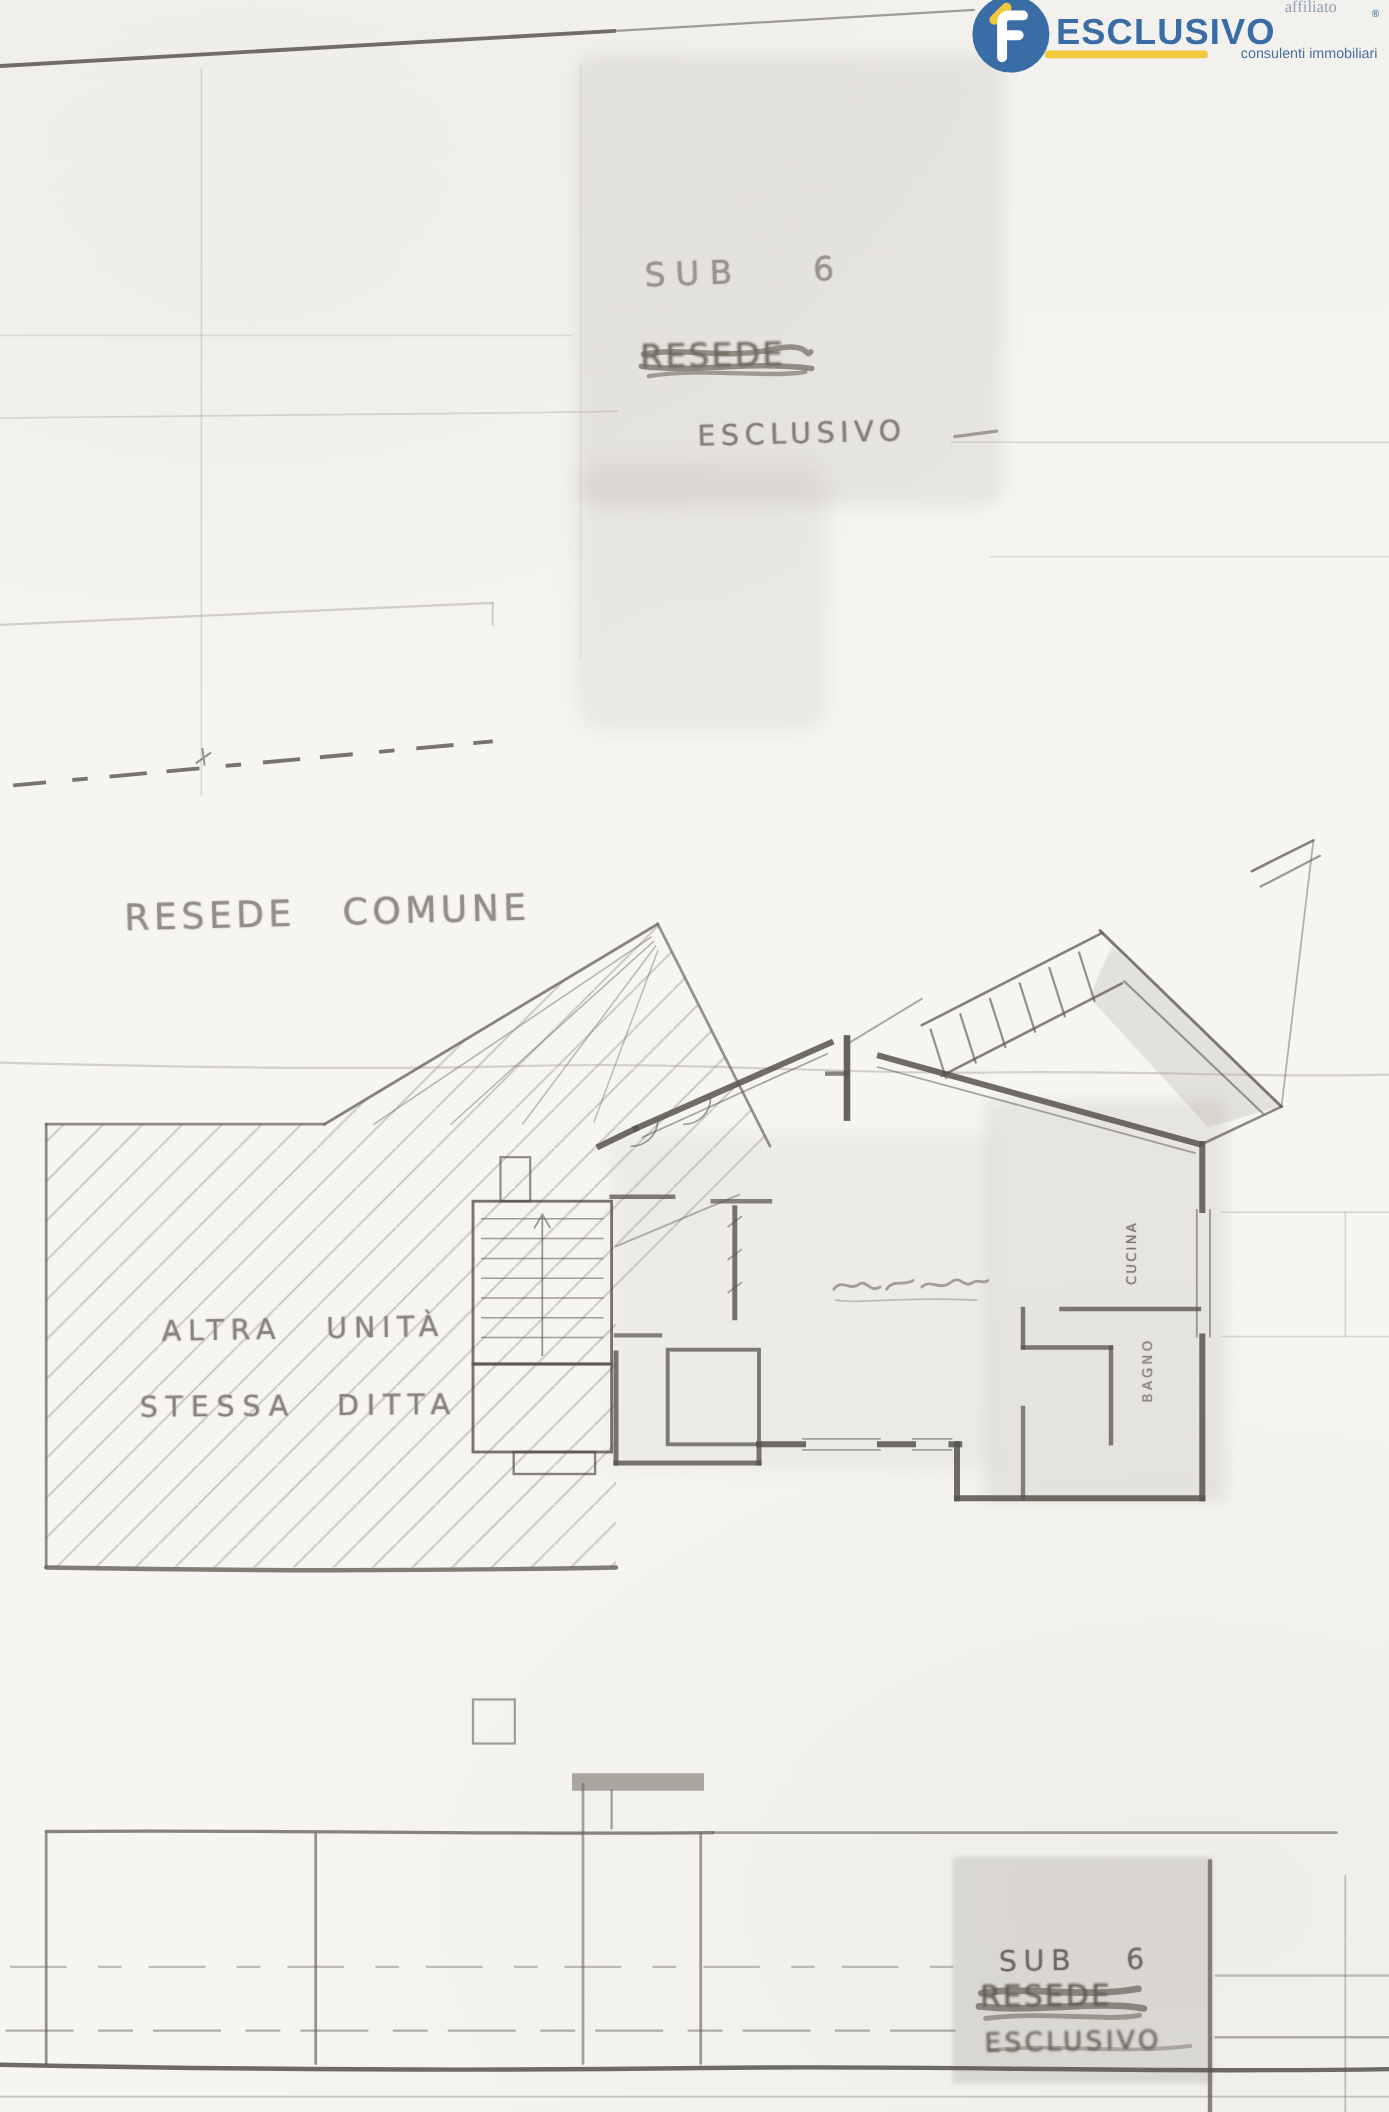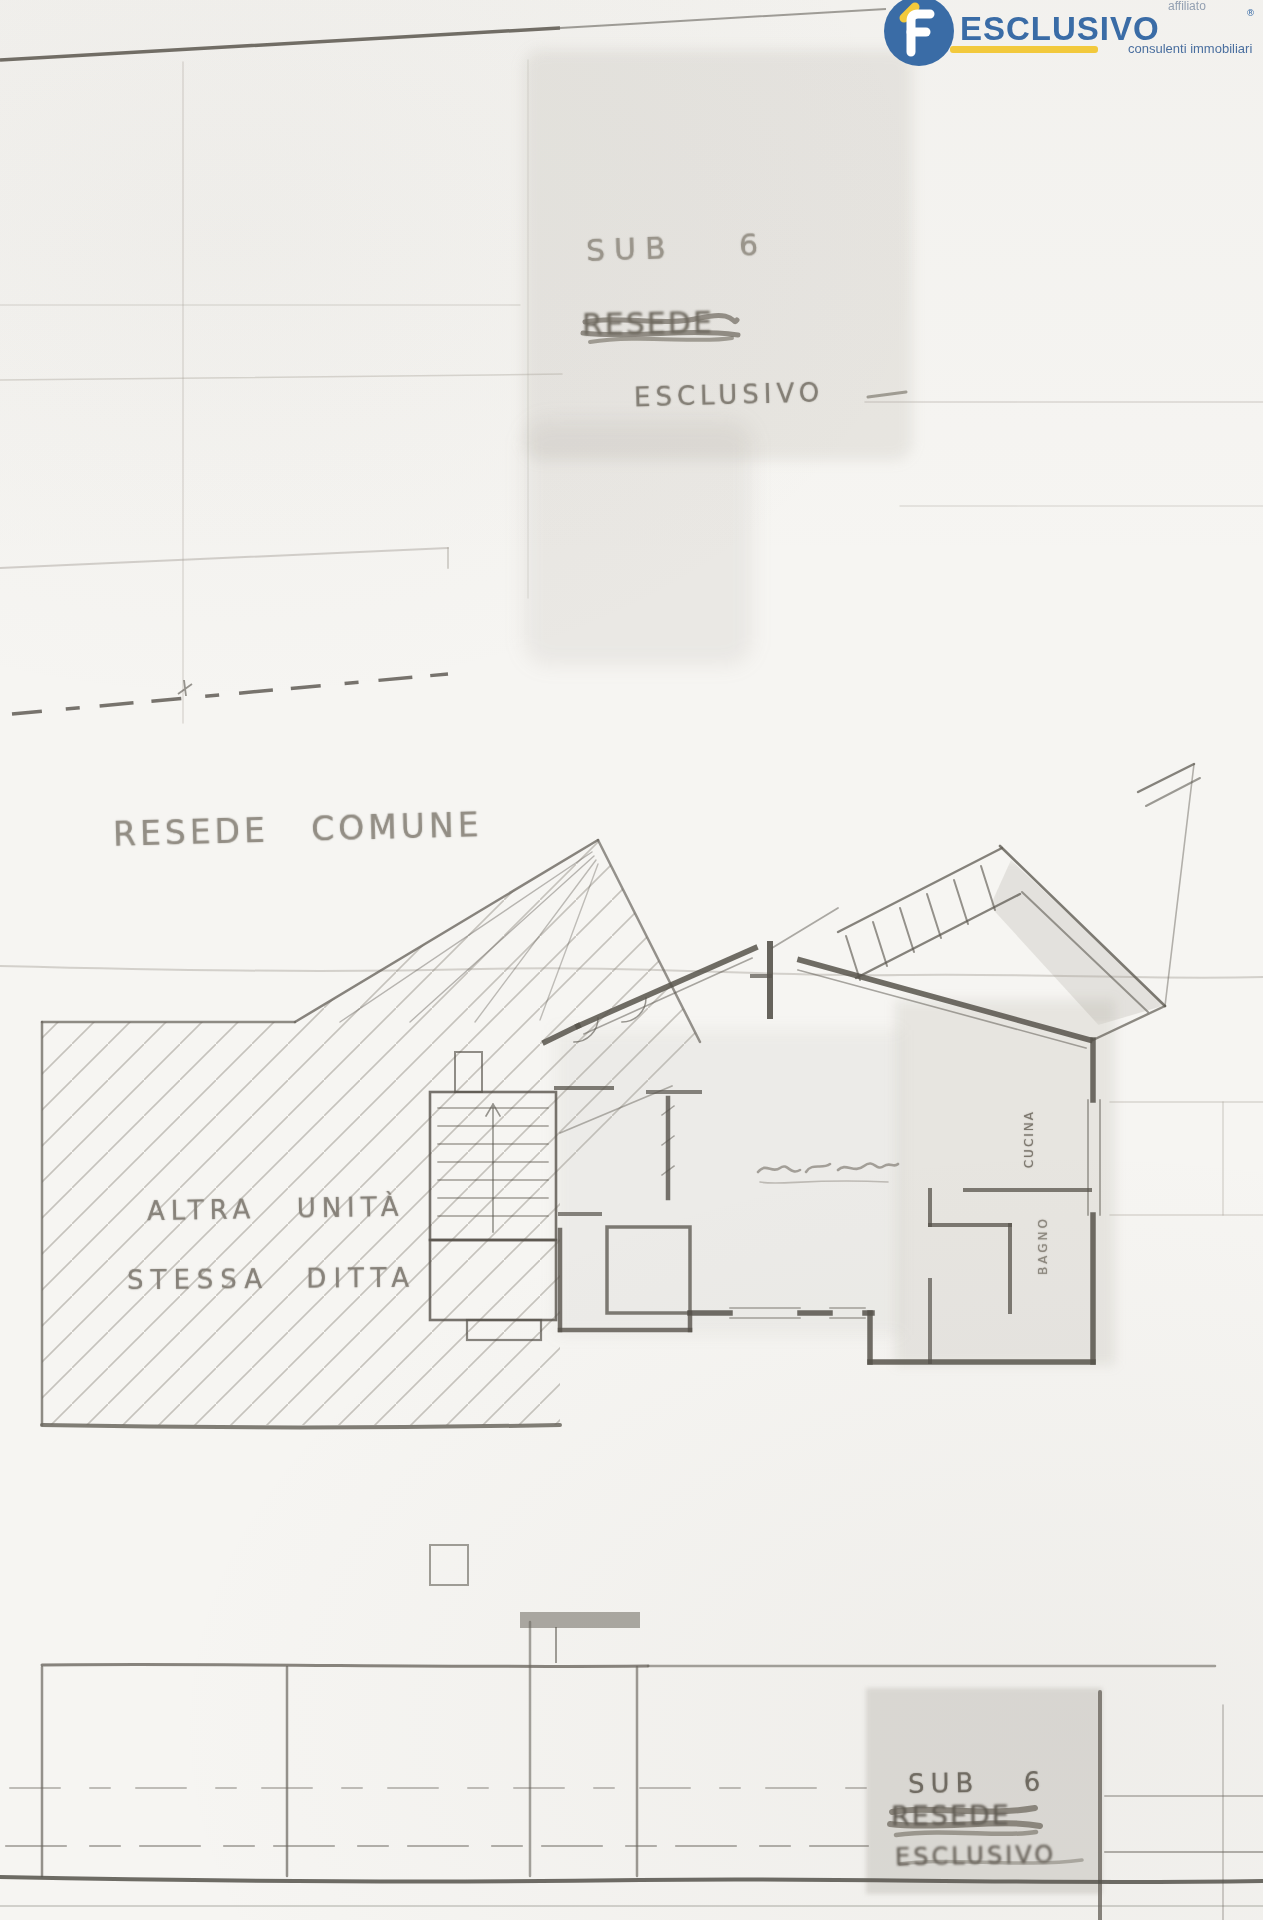--- a/index.html
+++ b/index.html
@@ -37,22 +37,22 @@
   .h-resedeb{left:891px;top:1800px;font-size:27px;letter-spacing:2px;color:#5f5a52;
              transform:rotate(-0.5deg);filter:blur(1.2px);}
   .h-esclb{left:895px;top:1842px;font-size:24px;letter-spacing:3px;color:#655f57;
              transform:rotate(-1deg);filter:blur(.9px);}
   
   #logo{position:absolute;left:878px;top:0;width:385px;height:62px;}
   #logo-mark{position:absolute;left:4px;top:-6px;}
   #brand{position:absolute;left:82px;top:10px;font-size:33px;font-weight:700;
          letter-spacing:1px;color:#3a6ca6;font-family:"Liberation Sans",sans-serif;}
   #reg{position:absolute;left:368px;top:8px;font-size:9px;color:#3a6ca6;}
-  #affiliato{position:absolute;left:290px;top:-1px;font-size:12px;color:#93a0b2;
-         font-family:Liberation Sans, sans-serif;text-align:right;}
+  #affiliato{position:absolute;left:290px;top:-1px;font-size:15px;color:#93a0b2;
+         font-family:Liberation Serif, serif;text-align:right;}
   #brand-bar{position:absolute;left:72px;top:46px;width:148px;height:7px;
          background:#f2c93c;border-radius:3px;}
   #tagline{position:absolute;left:226px;top:41px;font-size:13px;color:#4a6f9f;
          font-family:"Liberation Sans",sans-serif;margin-left:24px;}
   svg{position:absolute;left:0;top:0;}
 </style>
 </head>
 <body>
 
 <div id="page">

